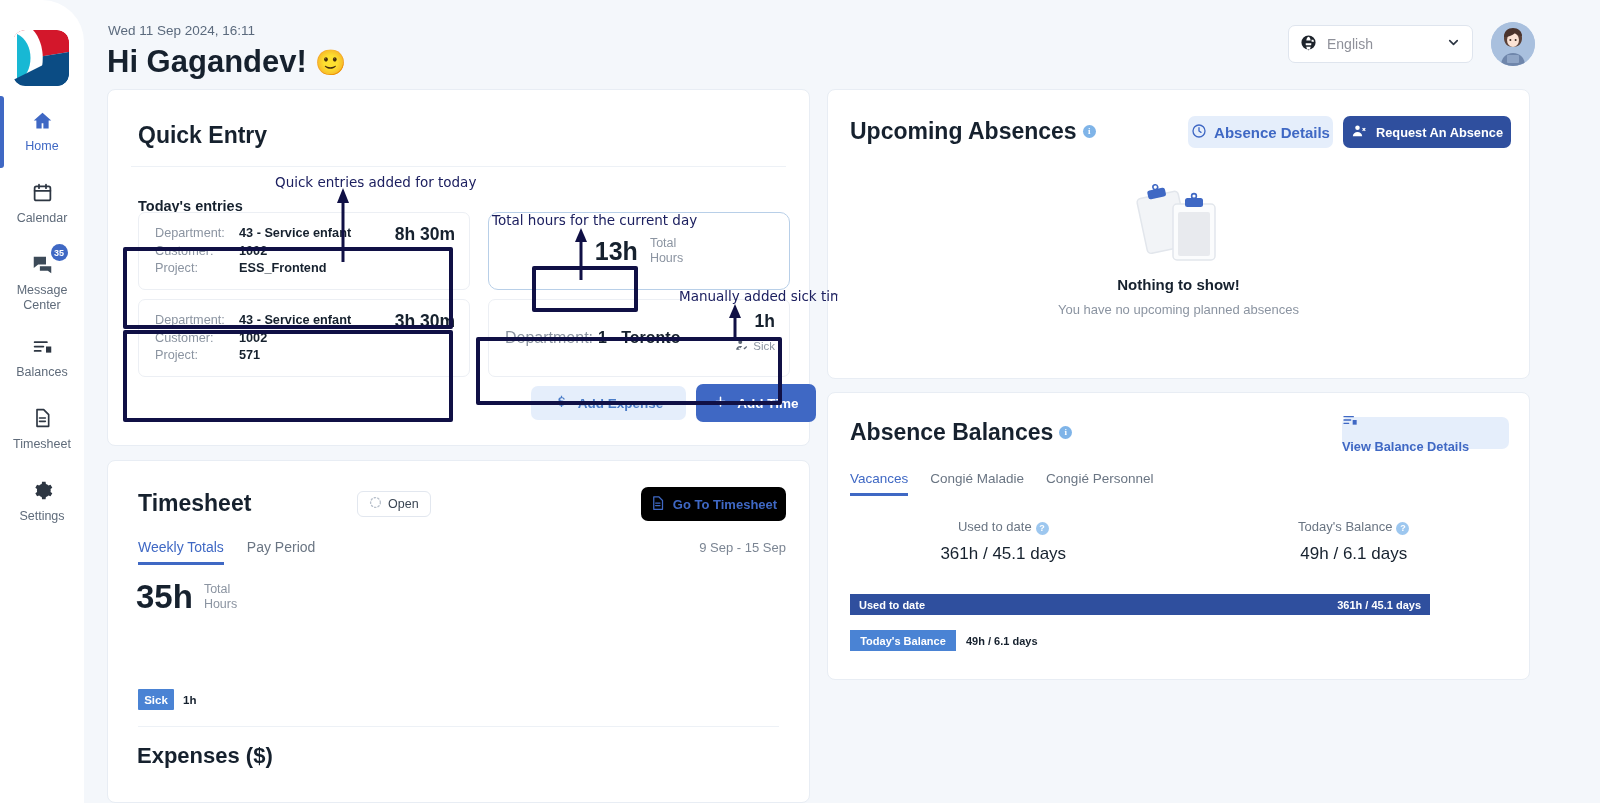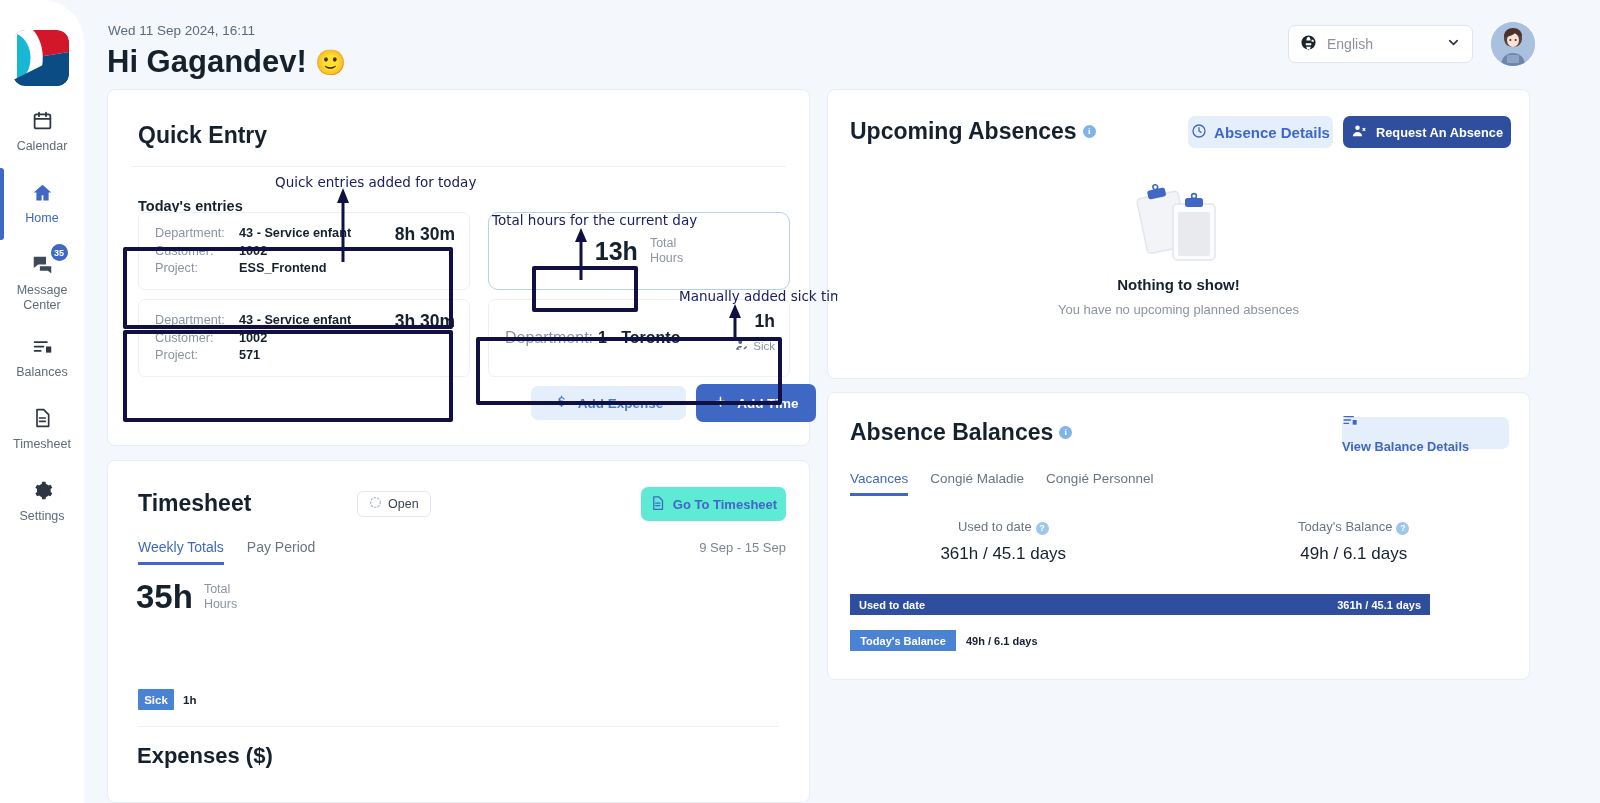--- a/index.html
+++ b/index.html
@@ -162,21 +162,21 @@
   
   .ts-title { position: absolute; left: 30px; top: 29px; }
   .ts-open {
     position: absolute; left: 249px; top: 30px;
     height: 26px; padding: 0 11px; border: 1px solid #e2e7ef; border-radius: 6px;
     display: flex; align-items: center; gap: 6px; font-size: 12.5px; color: #3a4553;
     background: #fff;
   }
   #btn-gototimesheet {
     position: absolute; right: 23px; top: 26px; width: 145px; height: 34px;
-    background: #5eead4; color: #3f68c4; font-size: 13px; font-weight: bold;
+    background: #000000; color: #3f68c4; font-size: 13px; font-weight: bold;
     border-radius: 7px; display: flex; align-items: center; justify-content: center; gap: 8px;
     cursor: pointer;
   }
   .ts-tabs { position: absolute; left: 30px; top: 78px; display: flex; gap: 23px; }
   .ts-tab { font-size: 14px; color: #6a7583; padding-bottom: 7px; cursor: pointer; text-align: center; }
   .ts-tab.active { color: #3f68c4; border-bottom: 3px solid #3f68c4; }
   .ts-range { position: absolute; right: 23px; top: 79px; font-size: 13px; color: #7b8593; }
 
   .ts-total { position: absolute; left: 28px; top: 117px; display: flex; align-items: center; gap: 11px; }
   .ts-total-num { font-size: 33px; font-weight: bold; color: #16212e; }
@@ -267,37 +267,37 @@
         <path d="M0 56 H56 V22 L6 30 Z" fill="#0b4c84"></path>
         <path d="M0 0 H20 C33 14 33 42 20 56 H0 Z" fill="#ffffff"></path>
         <path d="M4 4 C22 12 22 44 4 52 Z" fill="#18b8d4"></path>
         <path d="M0 50 L56 22 V56 H0 Z" fill="#0b4c84"></path>
       </g>
     </svg>
   </div>
 
   <div class="nav">
 
-    <div class="nav-item">
-      <span class="ico">
-        <svg width="21" height="21" viewBox="0 0 24 24" fill="none" stroke="#2d3642" stroke-width="2">
-          <rect x="3" y="5" width="18" height="16" rx="2"></rect>
-            <path d="M3 10h18M8 3v4M16 3v4" stroke-linecap="round"></path>
-        </svg>
-      </span>
-      <span class="lbl">Calendar</span>
-    </div>
-
     <div class="nav-item active">
       <span class="ico">
         <svg width="21" height="21" viewBox="0 0 24 24" fill="#3f68c4">
             <path d="M12 3 2 12h3v9h6v-6h2v6h6v-9h3z"></path>
           </svg>
       </span>
       <span class="lbl">Home</span>
+    </div>
+
+    <div class="nav-item">
+      <span class="ico">
+        <svg width="21" height="21" viewBox="0 0 24 24" fill="none" stroke="#2d3642" stroke-width="2">
+          <rect x="3" y="5" width="18" height="16" rx="2"></rect>
+            <path d="M3 10h18M8 3v4M16 3v4" stroke-linecap="round"></path>
+        </svg>
+      </span>
+      <span class="lbl">Calendar</span>
     </div>
 
     <div class="nav-item">
       <span class="ico">
         <svg width="23" height="21" viewBox="0 0 24 24" fill="#3c4a58">
           <path d="M2 3h14v9H7l-5 4z"></path>
             <path d="M9 14h13v8l-4-3H9z"></path>
         </svg>
         <span class="badge">35</span>
       </span>

